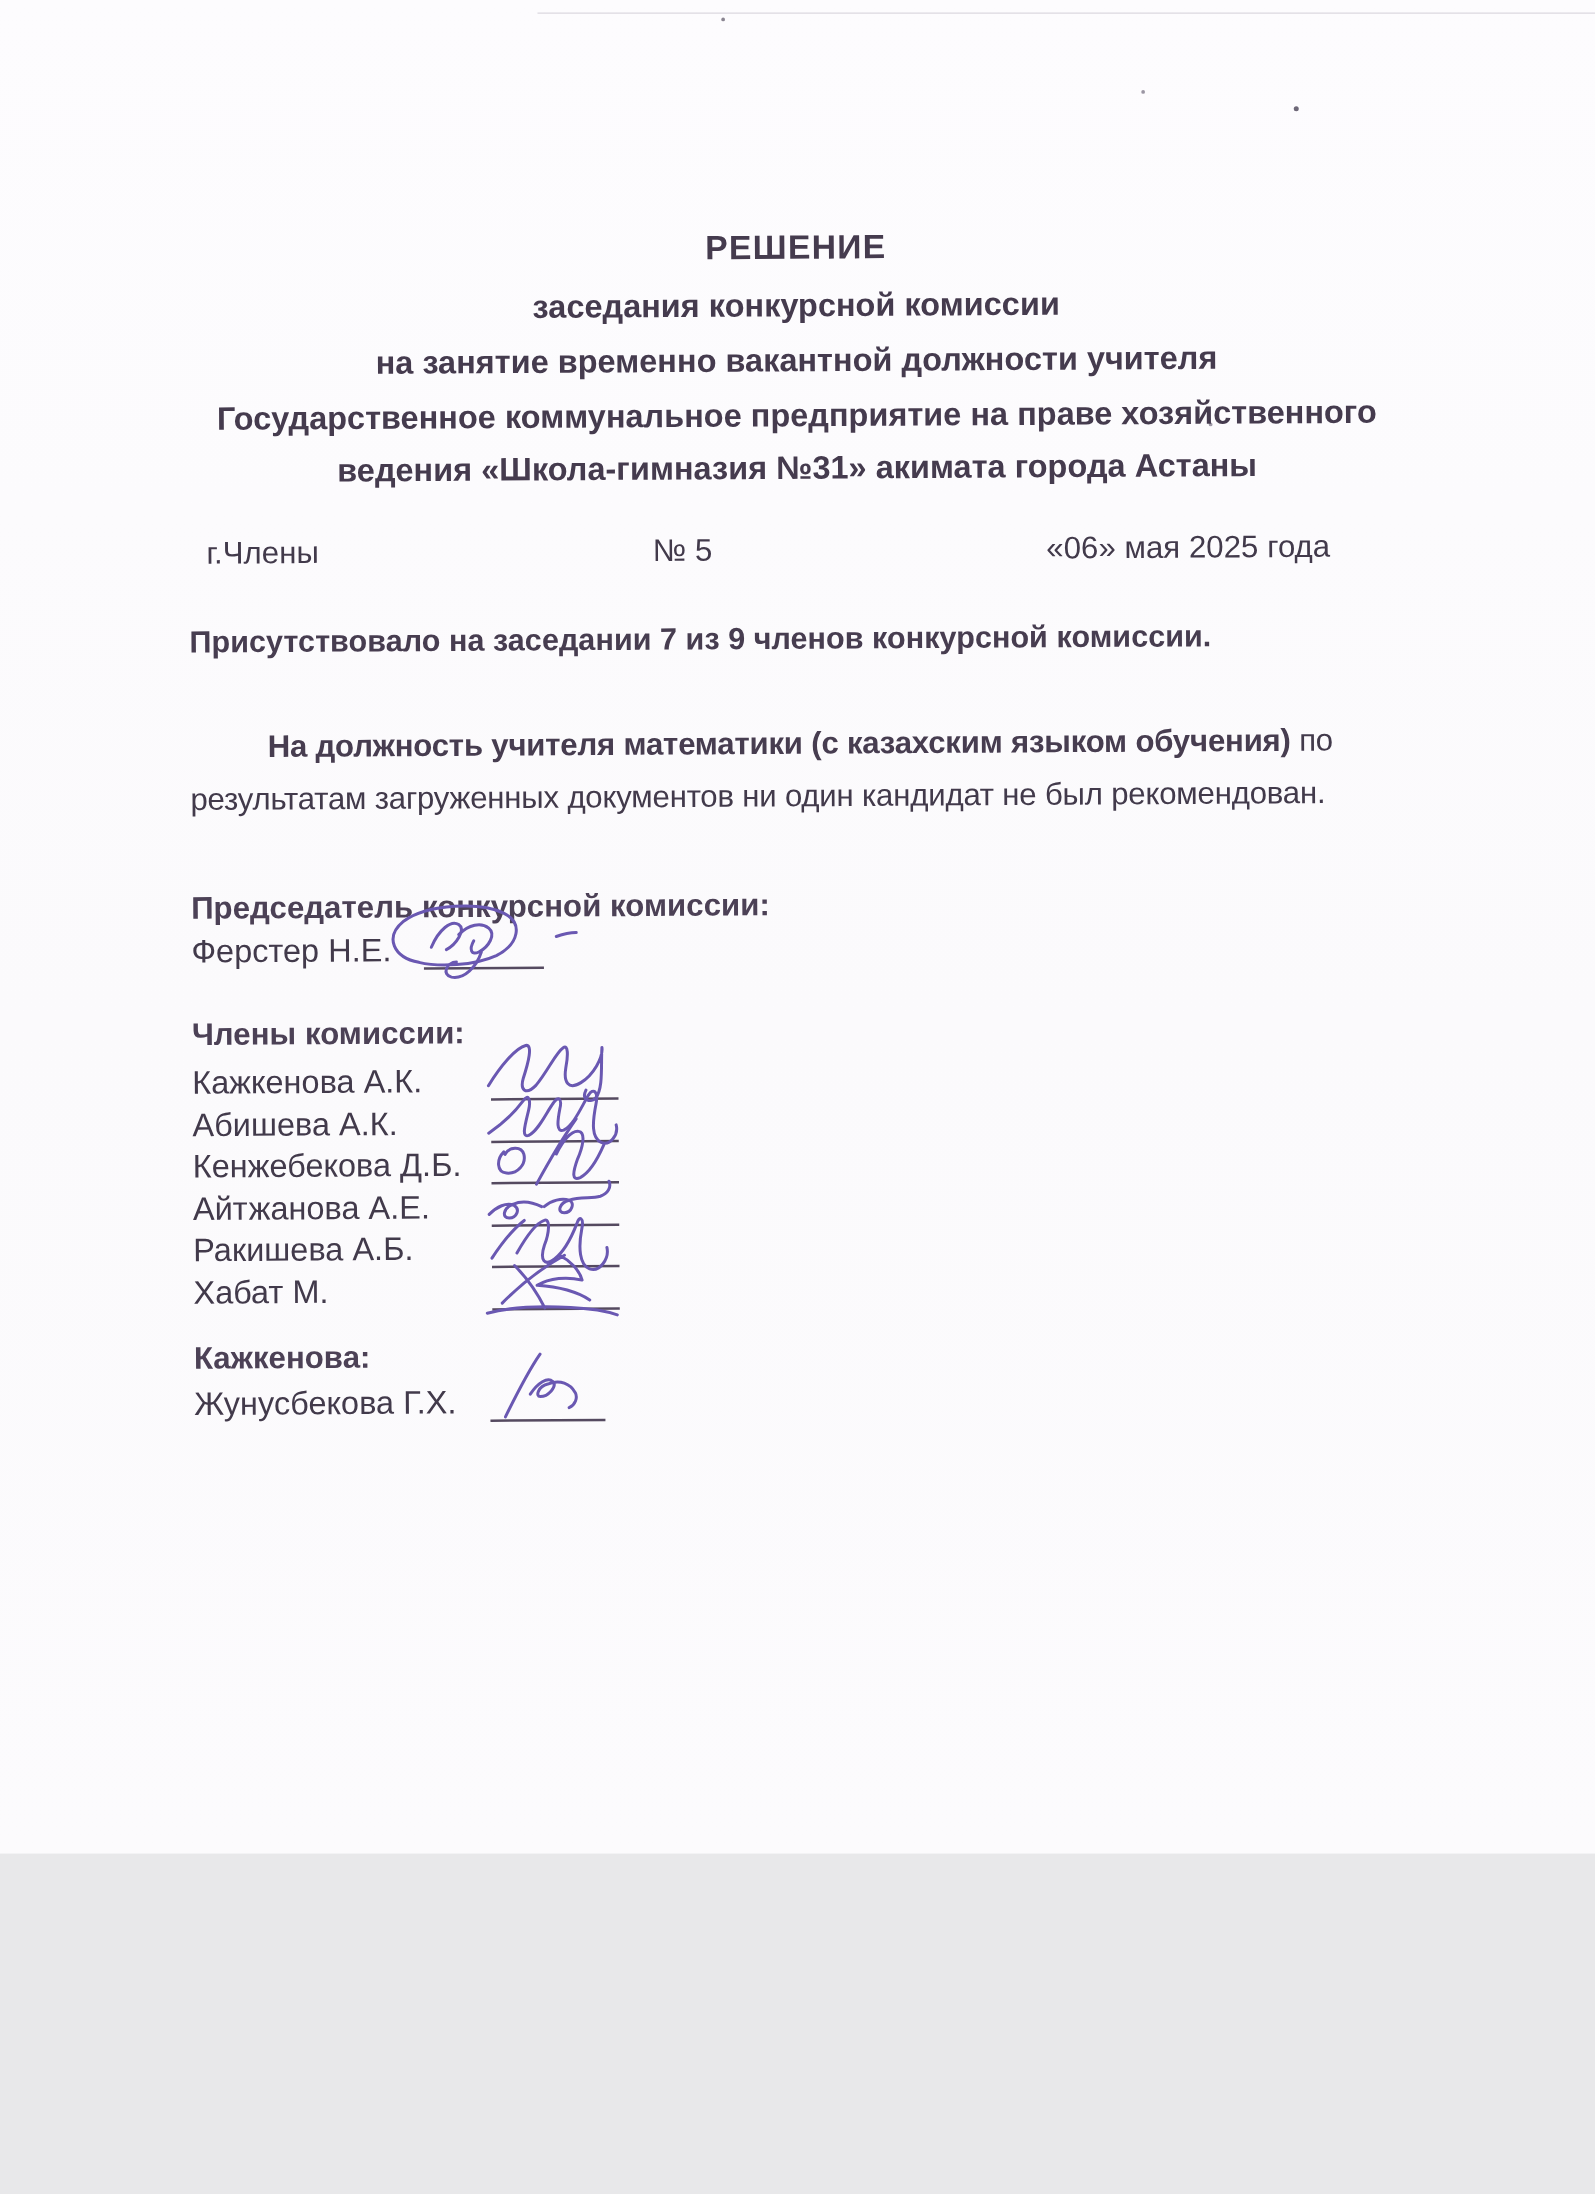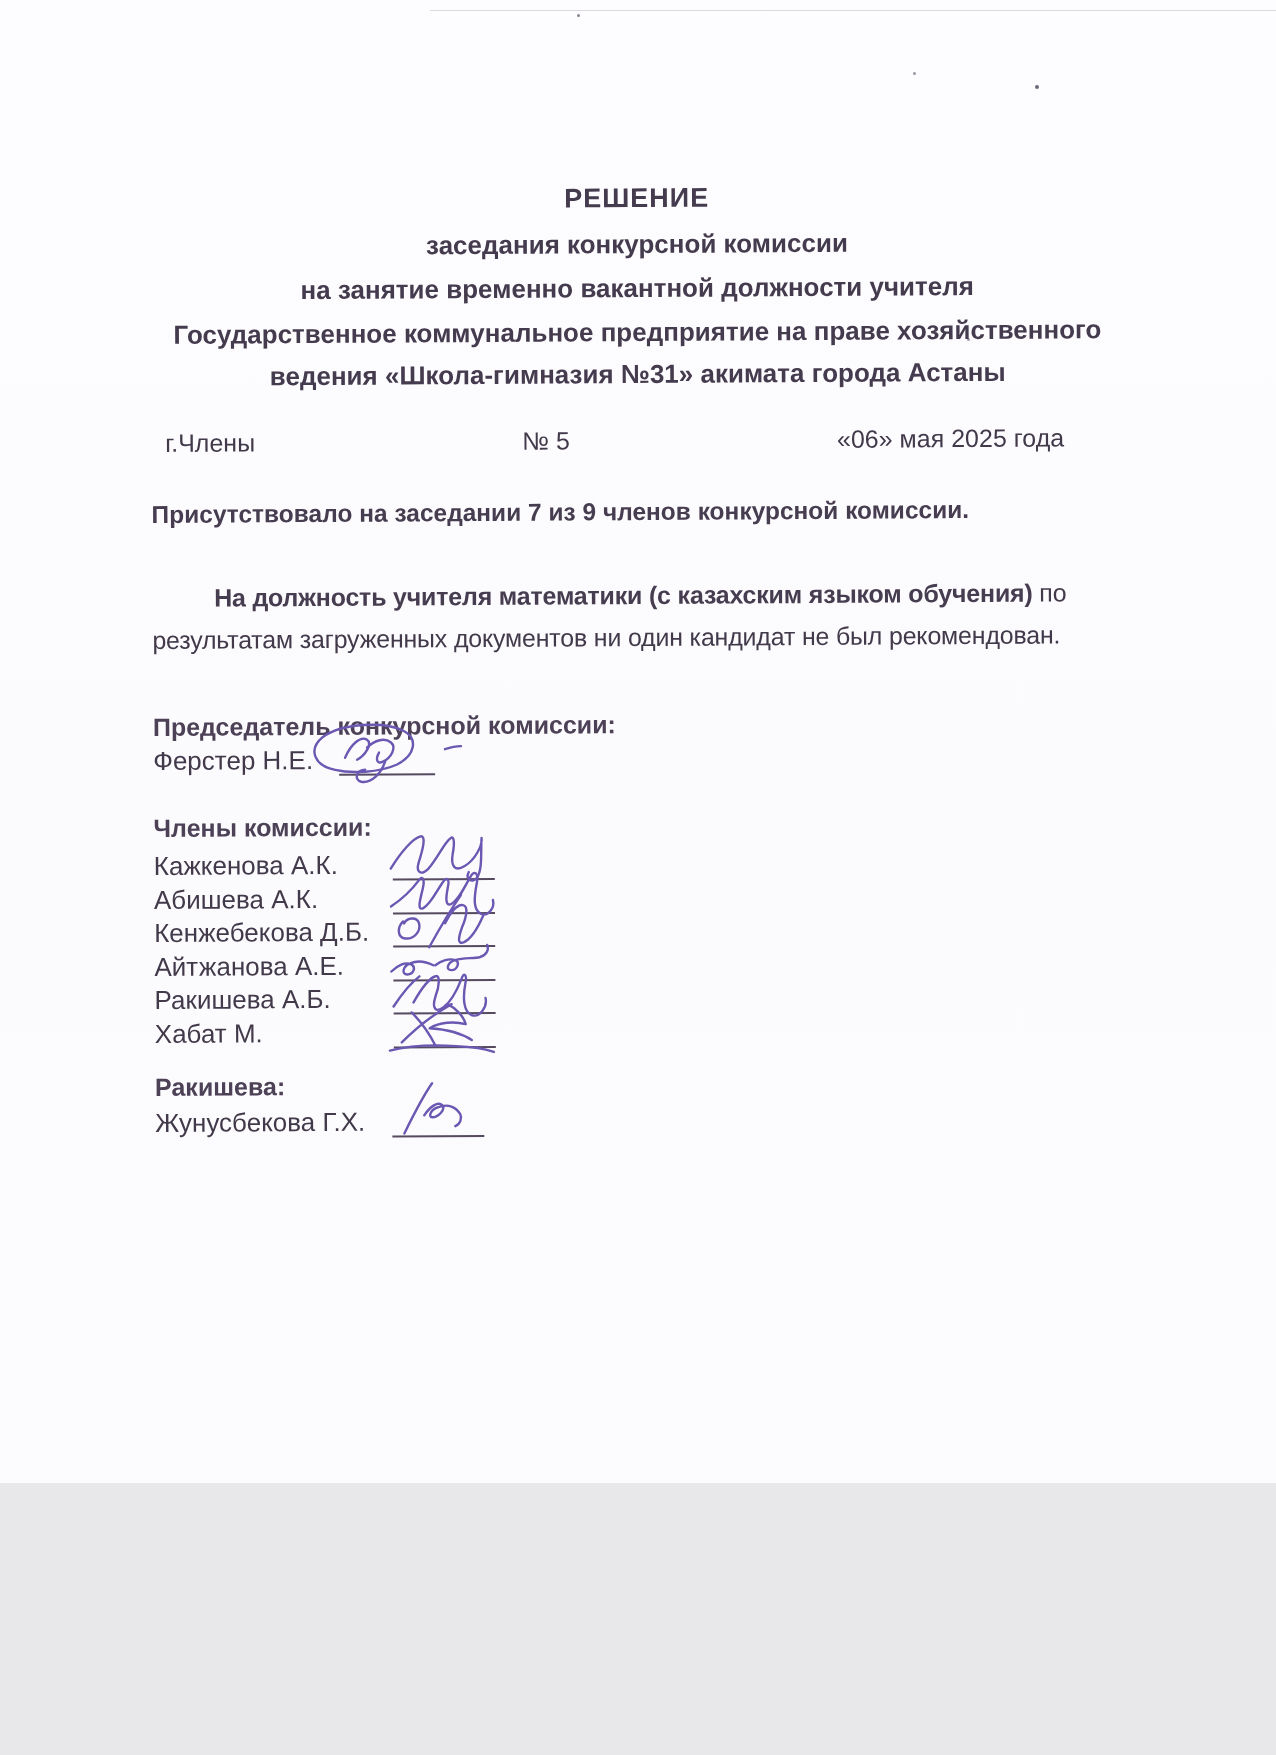--- a/index.html
+++ b/index.html
@@ -123,21 +123,21 @@
 
     <div class="sig-row" style="top:1016px;">
       <span class="nm" style="width:239px;">Хабат М.</span>
       <span class="uline" style="width:102px;">
         <svg class="sig-svg" style="left:-10px;bottom:-10px;" width="124" height="64" viewBox="0 0 124 64">
           <path d="M18 50 C32 36 50 22 68 12 M64 12 C72 16 80 24 82 32 C70 29 56 30 46 36 C60 37 76 40 88 48 M28 20 C38 30 46 42 52 54 M6 58 C30 52 62 52 94 56 C100 57 104 58 110 60"></path>
         </svg>
       </span>
     </div>
 
-    <div class="line heading" style="top:1070px;left:151px;">Ракишева:</div>
+    <div class="line heading" style="top:1070px;left:151px;">Кажкенова:</div>
     <div class="sig-row" style="top:1103px;height:33px;">
       <span class="nm" style="width:237px;">Жунусбекова Г.Х.</span>
       <span class="uline" style="width:92px;height:31px;">
         <svg class="sig-svg" style="left:-2px;bottom:-4px;" width="100" height="62" viewBox="0 0 100 62">
           <path d="M14 56 C22 40 32 20 42 6 M34 38 C40 29 48 24 52 28 C56 32 48 40 42 40 C38 40 40 32 48 30 C58 26 66 30 70 37 C72 41 70 47 65 49"></path>
         </svg>
       </span>
     </div>
 
   </div>

